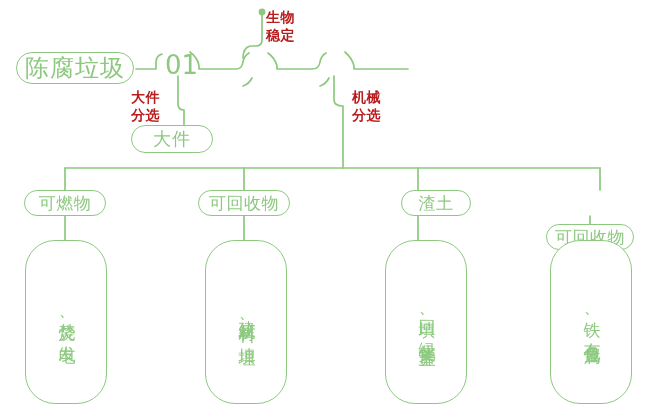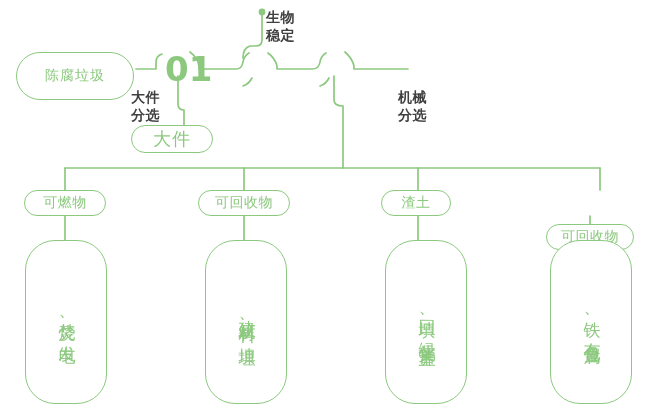--- a/index.html
+++ b/index.html
@@ -31,67 +31,67 @@
     background:#ffffff;
     color:#8cc97f;
     display:flex;
     align-items:center;
     justify-content:center;
     letter-spacing:1px;
     white-space:nowrap;
   }
   .pill.source{
     left:16px; top:52px;
-    width:118px; height:48px;
-    font-size:14px;
+    width:118px; height:32px;
+    font-size:24px;
   }
   .pill.bulky{
     left:131px; top:125px;
     width:82px; height:28px;
     font-size:18px;
   }
   .pill.cat{
     height:26px;
-    font-size:14px;
+    font-size:17px;
     letter-spacing:0.5px;
     text-align:center;
   }
   .cat1{ left:24px;  top:190px; width:82px; }
   .cat2{ left:198px; top:190px; width:92px; }
-  .cat3{ left:381px; top:190px; width:70px; }
+  .cat3{ left:401px; top:190px; width:70px; }
   .cat4{ left:546px; top:190px; width:88px;margin-top:34px; }
 
   
   .stagenum{
     position:absolute;
     color:#8cc97f;
-    font-size:34px;
-    font-weight:700;
+    font-size:26px;
+    font-weight:400;
     letter-spacing:0px;
     line-height:1;
     font-family:"DejaVu Sans",sans-serif;
   }
   .num01{ left:165px; top:52px; }
   .num02{ left:243px; top:52px; }
   .num03{ left:320px; top:52px; }
 
   
   .note{
     position:absolute;
-    color:#404040;
+    color:#b91c1c;
     font-size:14px;
     line-height:18px;
     letter-spacing:0.5px;
     text-align:left;
     white-space:pre-line;
     font-weight:700;
   }
   .note-bio{    left:266px; top:8px; }
   .note-bulky{  left:131px; top:88px; }
-  .note-mech{   left:352px; top:88px;margin-left:46px; }
+  .note-mech{   left:352px; top:88px; }
 
   
   .vbox{
     position:absolute;
     box-sizing:border-box;
     border:1.6px solid #8cc97f;
     border-radius:30px;
     background:#ffffff;
     top:240px;
     height:164px;

